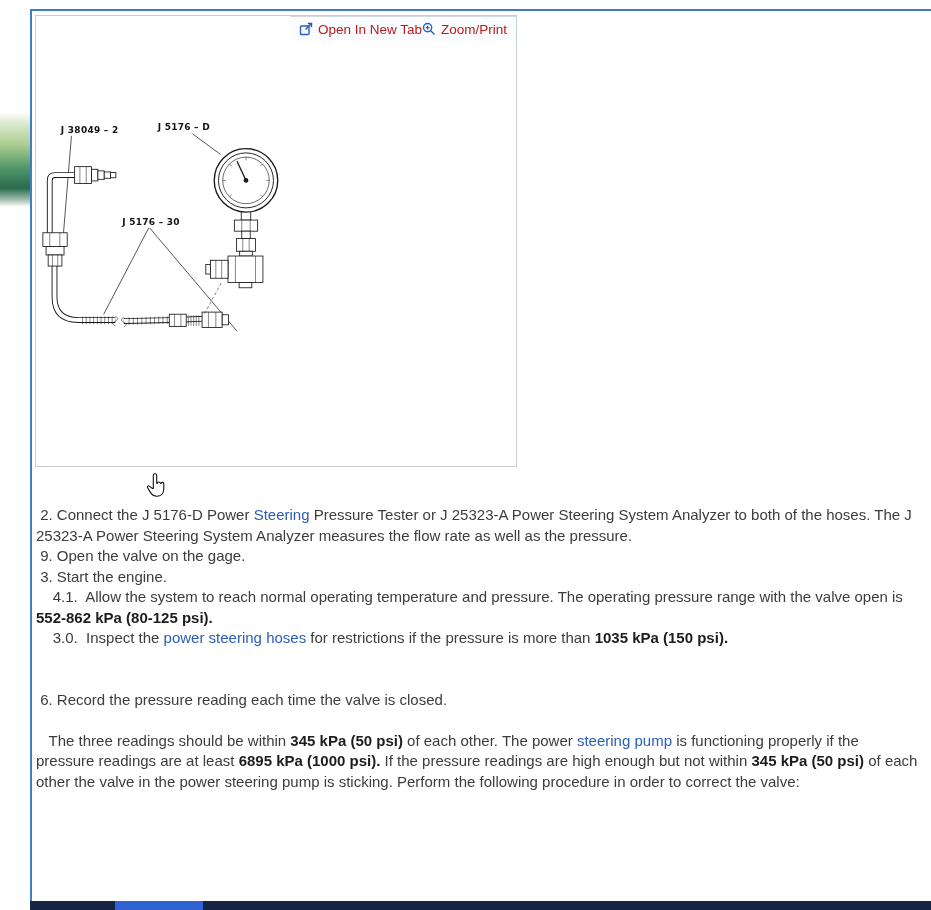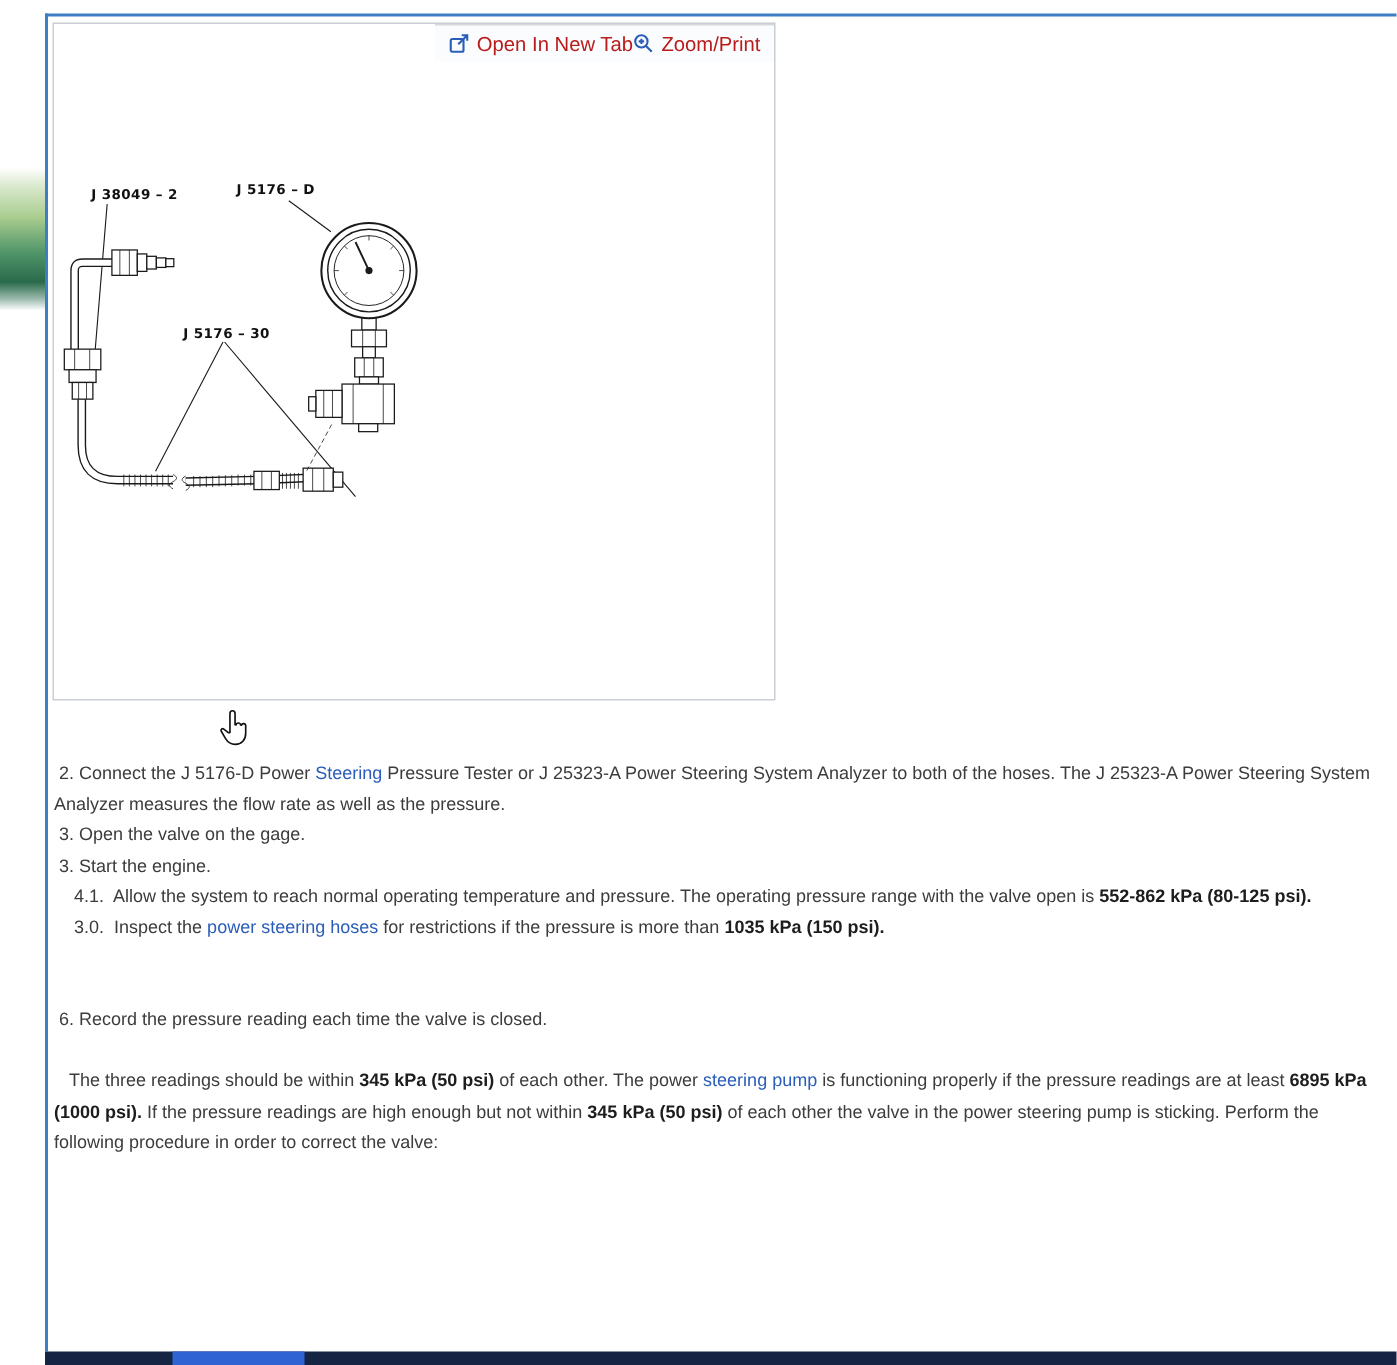--- a/index.html
+++ b/index.html
@@ -28,21 +28,21 @@
     padding:0 9px;box-sizing:border-box;
   }
   .figure-link{
     display:flex;align-items:flex-start;gap:5px;
     color:#b91c1c;font-size:13.5px;text-decoration:none;cursor:pointer;
   }
   .figure-link svg{display:block;}
   .hand-cursor{position:absolute;left:146px;top:473px;}
   .content{
     position:absolute;left:36px;top:505px;width:884px;
-    font-size:12px;line-height:20.5px;color:#3c3c3c;
+    font-size:15px;line-height:20.5px;color:#3c3c3c;
   }
   .para{white-space:pre-wrap;margin:0;}
   .spacer{height:20.5px;}
   .bold{font-weight:bold;color:#1d1d1d;}
   .plain{}
   a.link{color:#2a5db8;text-decoration:none;cursor:pointer;}
   .hscroll{position:absolute;left:30px;top:901px;width:901px;height:9px;background:#152442;}
   .hscroll-thumb{position:absolute;left:85px;top:0;width:88px;height:9px;background:#2f62d2;}
   
   .d-stroke{stroke:#1a1a1a;stroke-width:1.6;fill:#fff;}
@@ -202,21 +202,21 @@
     <path d="M7.3 2.6 C7.3 1.5 8.1 0.8 9 0.8 C9.9 0.8 10.7 1.5 10.7 2.6 L10.7 10.2 L11.4 10.3
              C11.5 9.5 12.1 9 12.9 9 C13.7 9 14.3 9.5 14.4 10.3 L15 10.5
              C15.2 9.8 15.8 9.3 16.5 9.4 C17.3 9.5 17.8 10 17.8 10.9 L17.8 15.8
              C17.8 20.2 15.2 23.2 10.9 23.2 C7.6 23.2 5.9 21.9 4.4 19.4 L1.5 14.5
              C0.9 13.5 2.1 12.3 3.2 13.1 L6.2 15.4 L7.3 15.4 Z" fill="#ffffff" stroke="#111111" stroke-width="1.1" stroke-linejoin="round"></path>
   </svg>
 </div>
 
 <div class="content">
   <p class="para"><span class="plain"> 2. Connect the J 5176-D Power </span><a class="link" href="#">Steering</a><span class="plain"> Pressure Tester or J 25323-A Power Steering System Analyzer to both of the hoses. The J 25323-A Power Steering System Analyzer measures the flow rate as well as the pressure.</span></p>
-  <p class="para"><span class="plain"> 3. Open the valve on the gage.</span></p>
+  <p class="para"><span class="plain"> 9. Open the valve on the gage.</span></p>
   <p class="para"><span class="plain"> 3. Start the engine.</span></p>
   <p class="para"><span class="plain">    4.1.  Allow the system to reach normal operating temperature and pressure. The operating pressure range with the valve open is </span><span class="bold">552-862 kPa (80-125 psi).</span></p>
   <p class="para"><span class="plain">    3.0.  Inspect the </span><a class="link" href="#">power steering hoses</a><span class="plain"> for restrictions if the pressure is more than </span><span class="bold">1035 kPa (150 psi).</span></p>
   <div class="spacer"></div>
   <div class="spacer"></div>
   <p class="para"><span class="plain"> 6. Record the pressure reading each time the valve is closed.</span></p>
   <div class="spacer"></div>
   <p class="para"><span class="plain">   The three readings should be within </span><span class="bold">345 kPa (50 psi)</span><span class="plain"> of each other. The power </span><a class="link" href="#">steering pump</a><span class="plain"> is functioning properly if the pressure readings are at least </span><span class="bold">6895 kPa (1000 psi).</span><span class="plain"> If the pressure readings are high enough but not within </span><span class="bold">345 kPa (50 psi)</span><span class="plain"> of each other the valve in the power steering pump is sticking. Perform the following procedure in order to correct the valve:</span></p>
 </div>
 

